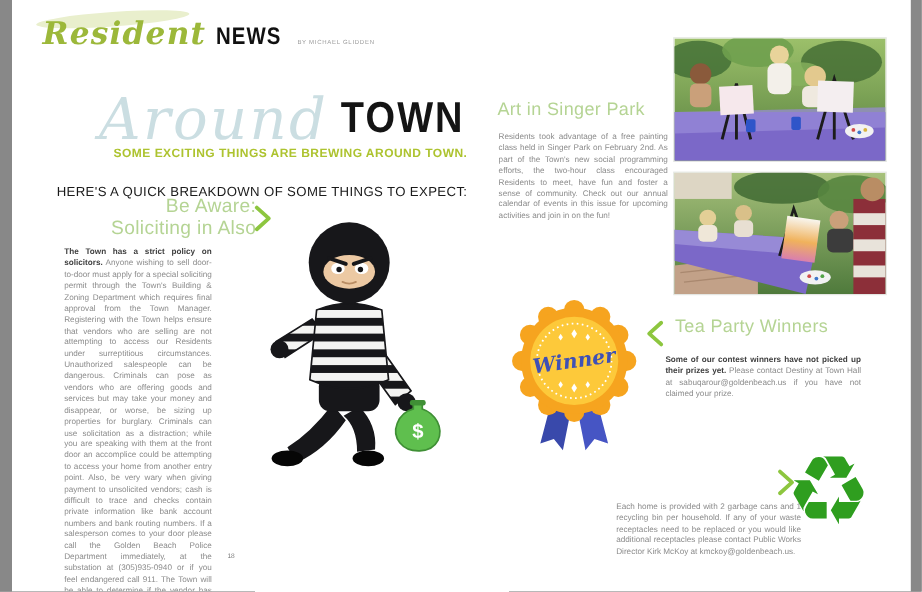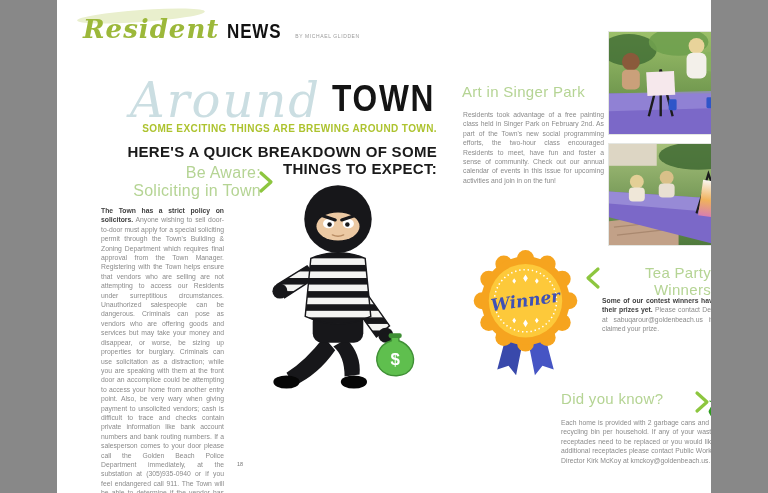--- a/index.html
+++ b/index.html
@@ -1,18 +1,18 @@
 <!DOCTYPE html>
 <html><head>
 <meta charset="utf-8">
 <style>
   * { margin:0; padding:0; box-sizing:border-box; }
   html,body { background:#888; }
   .spread {
-    position:relative; width:654px; height:493px; background:#ffffff;
+    position:relative; width:749px; height:493px; background:#ffffff;
     overflow:hidden; font-family:"Liberation Sans", sans-serif;
     margin:0 auto;
   }
   
   .masthead { position:absolute; left:26px; top:8px; height:40px; }
   .masthead-swash { position:absolute; left:-6px; top:2px; width:128px; height:12px;
     background:#e9efcd; border-radius:50%; transform:rotate(-4deg); }
   .masthead-script { position:relative; font-family:"DejaVu Serif", serif; font-style:italic;
     font-weight:bold; font-size:26px; color:#9cb83a; letter-spacing:1px; }
   .masthead-title { position:relative; display:inline-block; font-size:20px; font-weight:900;
@@ -24,21 +24,21 @@
 
   
   .around-row { position:absolute; left:48px; top:72px; white-space:nowrap;margin-left:25px; }
   .around-script { display:inline-block; font-family:"DejaVu Serif", serif; font-style:italic;
     font-size:48px; color:#cbdee2; letter-spacing:2px; }
   .around-bold { display:inline-block; font-size:36px; font-weight:900; color:#141414;
     letter-spacing:2px; transform:scaleX(.88); transform-origin:left bottom;
     vertical-align:6px; margin-left:6px; }
   .taglines { position:absolute; left:8px; top:123px; width:372px; text-align:right; }
   .tagline-green { font-size:10px; font-weight:bold; color:#adc32f; letter-spacing:.4px; }
-  .tagline-black { font-size:15px; font-weight:bold; color:#1a1a1a; letter-spacing:.3px; margin-top:9px; }
+  .tagline-black { font-size:11px; font-weight:normal; color:#1a1a1a; letter-spacing:.3px; margin-top:20px; }
 
   
   .sec-heading { font-size:16px; line-height:1.12; color:#b5d494; letter-spacing:.3px;text-align:right; }
   .sec-heading-sm { font-size:15px; color:#b5d494; letter-spacing:.3px; }
   .chevron { width:18px; height:24px; }
   .chevron polyline { fill:none; stroke:#8dc63f; stroke-width:3.2; stroke-linecap:round; stroke-linejoin:round; }
 
   
   .body-copy { font-size:6.8px; line-height:9.4px; color:#8b8b8b; text-align:justify; }
   .body-copy b { color:#3f3f3f; }
@@ -94,21 +94,21 @@
     <span class="around-script">Around</span>
     <span class="around-bold">TOWN</span>
   </div>
   <div class="taglines">
     <div class="tagline-green">SOME EXCITING THINGS ARE BREWING AROUND TOWN.</div>
     <div class="tagline-black">HERE'S A QUICK BREAKDOWN OF SOME THINGS TO EXPECT:</div>
   </div>
 
   <div class="be-aware-heading sec-heading">
     <div>Be Aware:</div>
-    <div>Soliciting in Town</div>
+    <div>Soliciting in Also</div>
   </div>
   <svg class="chevron be-aware-arrow" viewBox="0 0 18 24">
     <polyline points="4,3 14,12 4,21"></polyline>
   </svg>
 
   <p class="body-copy be-aware-body"><b>The Town has a strict policy on solicitors.</b><span> Anyone wishing to sell door-to-door must apply for a special soliciting permit through the Town's Building &amp; Zoning Department which requires final approval from the Town Manager. Registering with the Town helps ensure that vendors who are selling are not attempting to access our Residents under surreptitious circumstances. Unauthorized salespeople can be dangerous. Criminals can pose as vendors who are offering goods and services but may take your money and disappear, or worse, be sizing up properties for burglary. Criminals can use solicitation as a distraction; while you are speaking with them at the front door an accomplice could be attempting to access your home from another entry point. Also, be very wary when giving payment to unsolicited vendors; cash is difficult to trace and checks contain private information like bank account numbers and bank routing numbers. If a salesperson comes to your door please call the Golden Beach Police Department immediately, at the substation at (305)935-0940 or if you feel endangered call 911. The Town will be able to determine if the vendor has the credentials to be soliciting. The Golden Beach Police Department has already intercepted suspicious people claiming to be vendors and encourages Residents to exercise caution.</span></p>
 
   <div class="burglar">
     <svg viewBox="0 0 190 270">
       <defs>
@@ -288,21 +288,20 @@
       <text x="60" y="63" text-anchor="middle" font-family="DejaVu Serif, serif" font-style="italic" font-weight="bold" font-size="18" fill="#3f51b5" transform="rotate(-8 60 57)">Winner</text>
     </svg>
   </div>
 
   <svg class="chevron tea-arrow" viewBox="0 0 18 24">
     <polyline points="14,3 4,12 14,21"></polyline>
   </svg>
   <div class="tea-heading sec-heading-sm">Tea Party Winners</div>
   <p class="body-copy tea-body"><b>Some of our contest winners have not picked up their prizes yet.</b><span> Please contact Destiny at Town Hall at sabuqarour@goldenbeach.us if you have not claimed your prize.</span></p>
 
-  <div class="know-heading sec-heading-sm">Did you know?</div>
   <svg class="chevron know-arrow" viewBox="0 0 18 24">
     <polyline points="4,3 14,12 4,21"></polyline>
   </svg>
   <p class="body-copy know-body">Each home is provided with 2 garbage cans and 1 recycling bin per household. If any of your waste receptacles need to be replaced or you would like additional receptacles please contact Public Works Director Kirk McKoy at kmckoy@goldenbeach.us.</p>
 
   <div class="recycle">♻</div>
 
 </div>
 
 </body></html>

